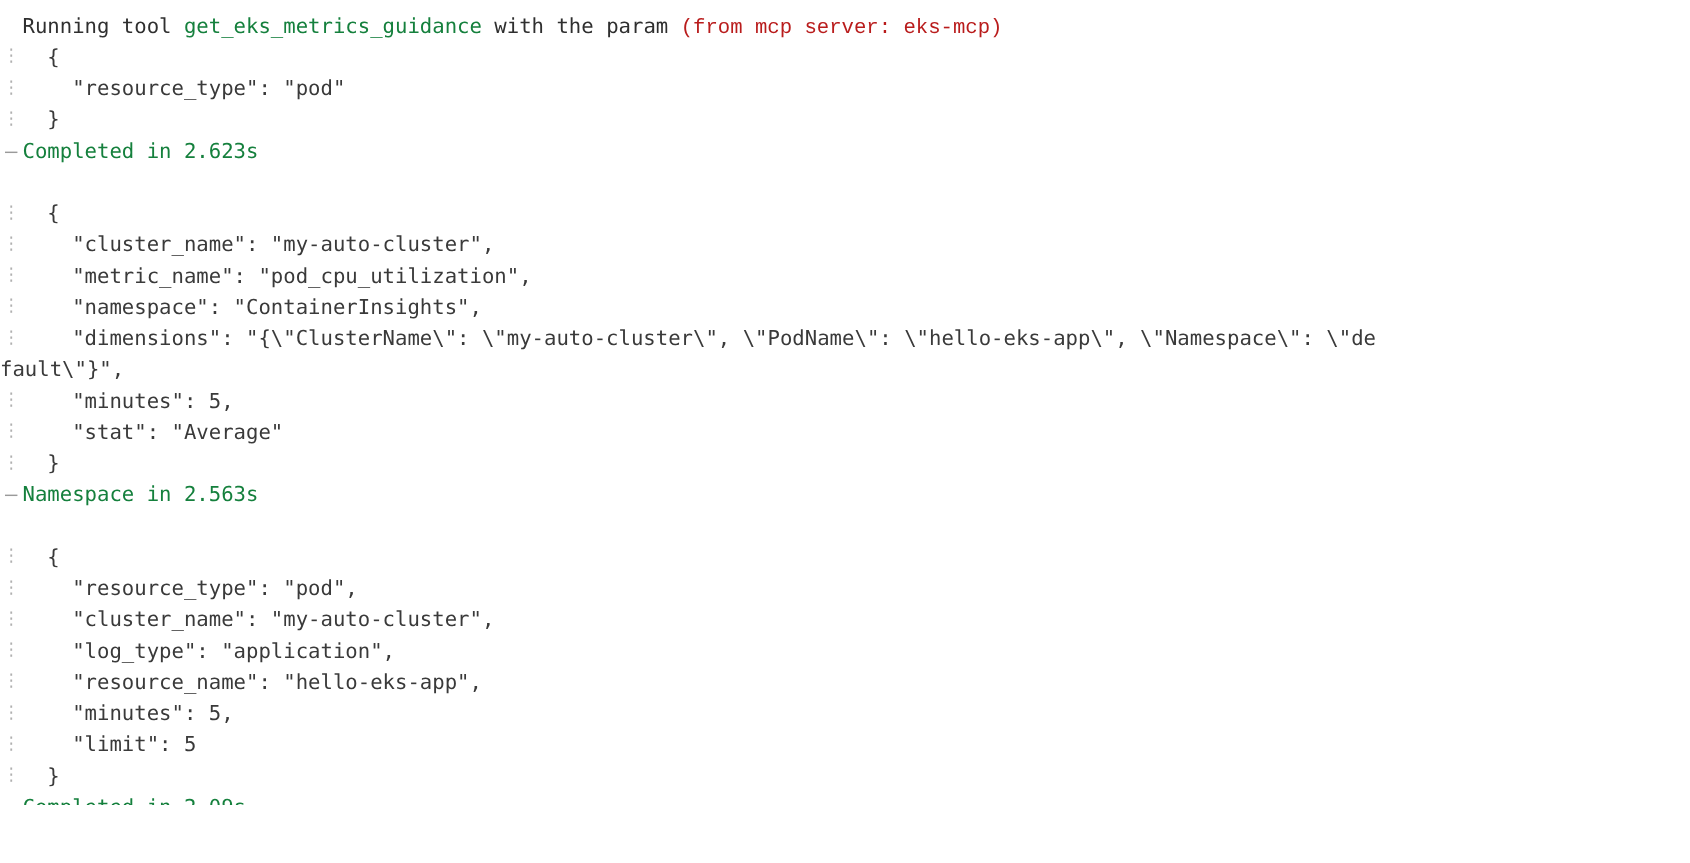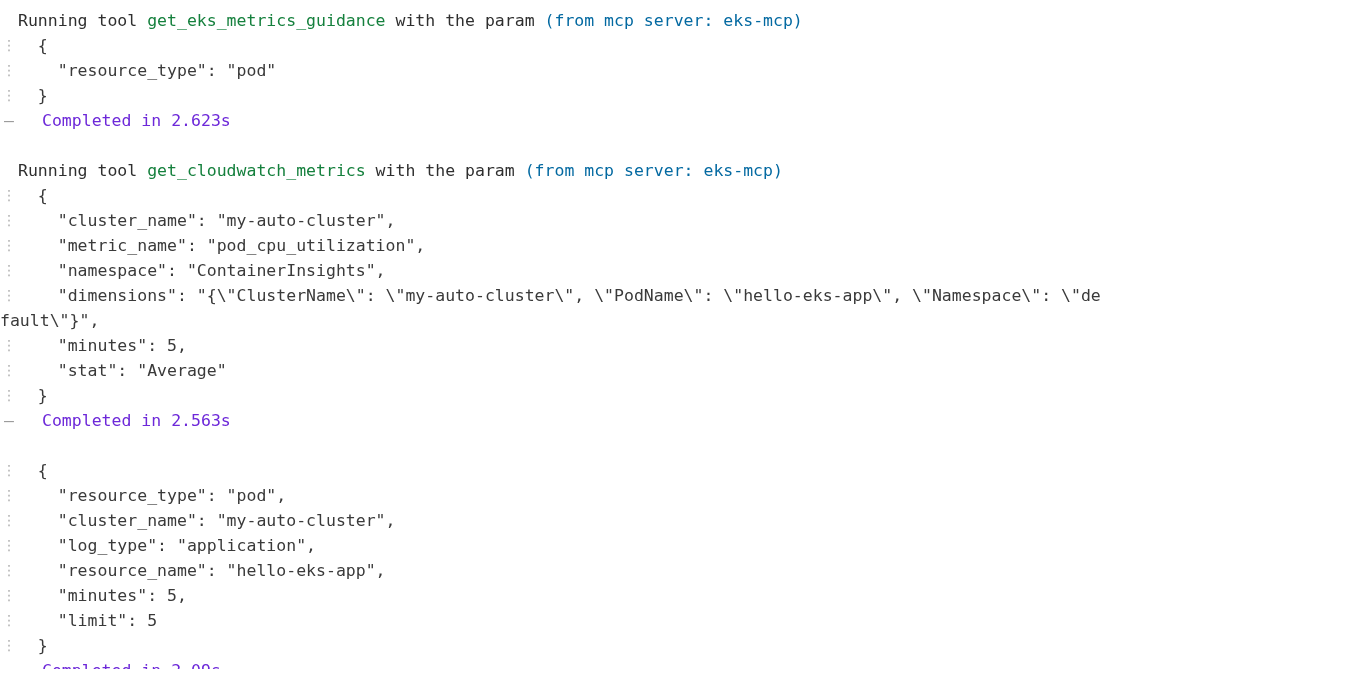--- a/index.html
+++ b/index.html
@@ -29,21 +29,21 @@
     white-space: pre;
     height: 25px;
   }
 
   
   .hdr {
     padding-left: 18px;
   }
   .hdr .plain  { color: #2f2f2f; }
   .hdr .tool   { color: #15803d; }
-  .hdr .dim    { color: #0369a1; }
+  .hdr .dim    { color: #b91c1c; font-family: Liberation Mono, monospace; }
 
   
   .body-line {
     display: flex;
     align-items: flex-start;
     height: 25px;
     white-space: pre;
   }
   .gutter {
     width: 18px;
@@ -77,21 +77,21 @@
     white-space: pre;
   }
   .done .gutter-dash {
     width: 18px;
     min-width: 18px;
     text-align: center;
     color: #9a9a9a;
     line-height: 25px;
     user-select: none;
   }
-  .done .done-text { color: #6d28d9; margin-left: 24px; }
+  .done .done-text { color: #15803d; }
 
   .blank { display: block; height: 25px; }
 
   
   .clipped { height: 11px; overflow: hidden; }
 </style>
 </head>
 <body>
 
 <div id="terminal">
@@ -102,33 +102,32 @@
     <div class="body-line"><span class="gutter">⋮</span><span class="body-text">  {</span></div>
     <div class="body-line"><span class="gutter">⋮</span><span class="body-text">    "resource_type": "pod"</span></div>
     <div class="body-line"><span class="gutter">⋮</span><span class="body-text">  }</span></div>
 
     <div class="done"><span class="gutter-dash">–</span><span class="done-text">Completed in 2.623s</span></div>
   </div>
 
   <div class="blank"></div>
 
   <div class="block">
-    <div class="line hdr"><span class="plain">Running tool </span><span class="tool">get_cloudwatch_metrics</span><span class="plain"> with the param </span><span class="dim">(from mcp server: eks-mcp)</span></div>
 
     <div class="body-line"><span class="gutter">⋮</span><span class="body-text">  {</span></div>
     <div class="body-line"><span class="gutter">⋮</span><span class="body-text">    "cluster_name": "my-auto-cluster",</span></div>
     <div class="body-line"><span class="gutter">⋮</span><span class="body-text">    "metric_name": "pod_cpu_utilization",</span></div>
     <div class="body-line"><span class="gutter">⋮</span><span class="body-text">    "namespace": "ContainerInsights",</span></div>
     <div class="body-line"><span class="gutter">⋮</span><span class="body-text">    "dimensions": "{\"ClusterName\": \"my-auto-cluster\", \"PodName\": \"hello-eks-app\", \"Namespace\": \"de</span></div>
     <div class="wrap-line">fault\"}",</div>
     <div class="body-line"><span class="gutter">⋮</span><span class="body-text">    "minutes": 5,</span></div>
     <div class="body-line"><span class="gutter">⋮</span><span class="body-text">    "stat": "Average"</span></div>
     <div class="body-line"><span class="gutter">⋮</span><span class="body-text">  }</span></div>
 
-    <div class="done"><span class="gutter-dash">–</span><span class="done-text">Completed in 2.563s</span></div>
+    <div class="done"><span class="gutter-dash">–</span><span class="done-text">Namespace in 2.563s</span></div>
   </div>
 
   <div class="blank"></div>
 
   <div class="block">
 
     <div class="body-line"><span class="gutter">⋮</span><span class="body-text">  {</span></div>
     <div class="body-line"><span class="gutter">⋮</span><span class="body-text">    "resource_type": "pod",</span></div>
     <div class="body-line"><span class="gutter">⋮</span><span class="body-text">    "cluster_name": "my-auto-cluster",</span></div>
     <div class="body-line"><span class="gutter">⋮</span><span class="body-text">    "log_type": "application",</span></div>

